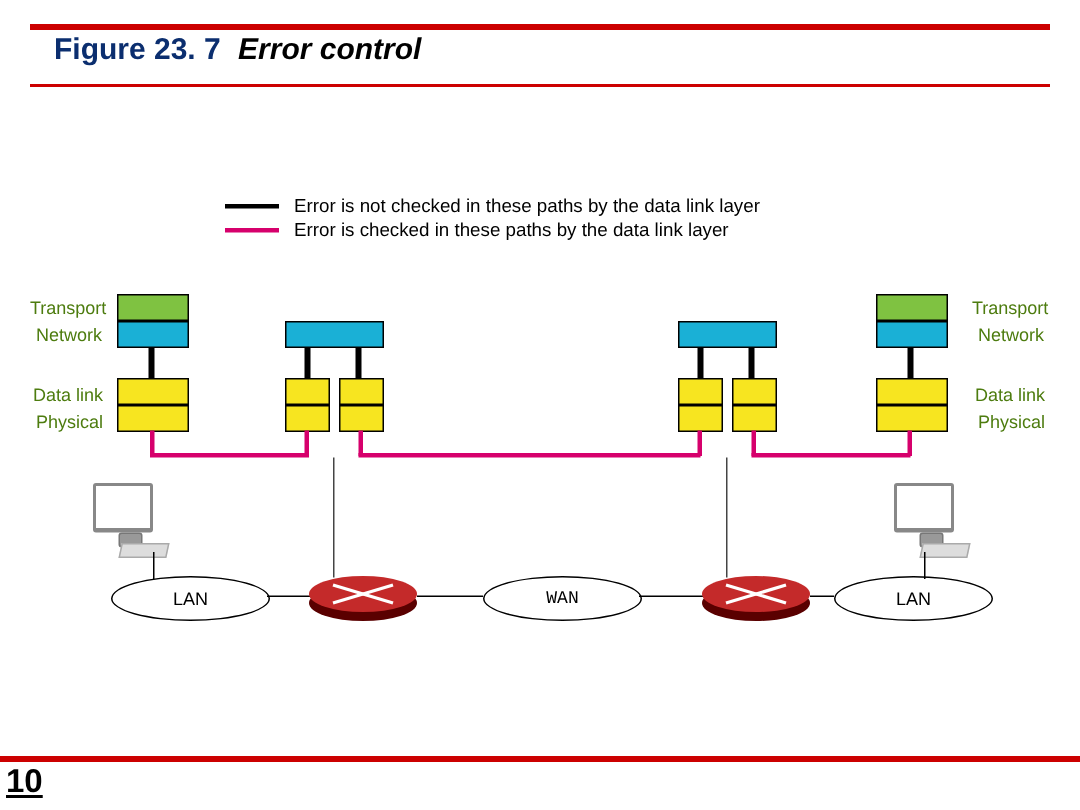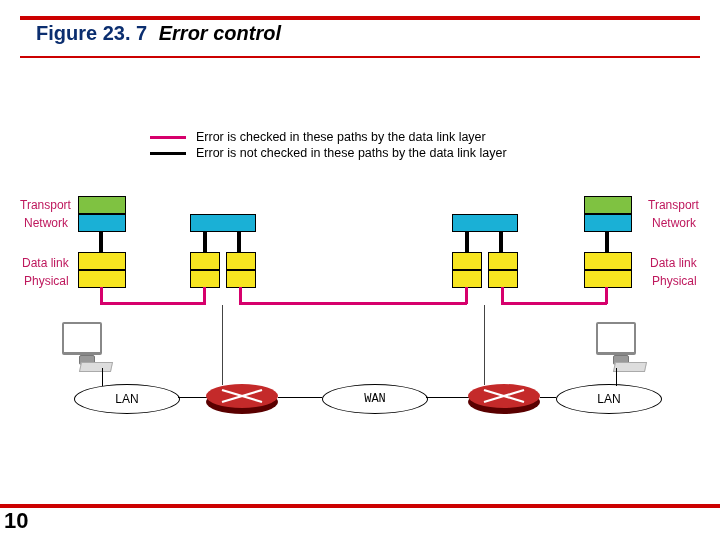--- a/index.html
+++ b/index.html
@@ -9,27 +9,27 @@
     height: 540px;
     background: #fff;
     font-family: Arial, Helvetica, sans-serif;
     position: relative;
     overflow: hidden;
   }
   .hr-red { background:#c00; height:4px; position:absolute; }
   .fig-label { position:absolute; left:36px; top:22px; font-size:20px; font-weight:bold;text-align:center; }
   .fig-label .num { color:#0b2e6f; }
   .fig-label .cap { color:#000; font-style:italic; margin-left:6px; }
-  .page-num { position:absolute; left:4px; bottom:6px; font-size:22px; font-weight:bold; color:#000; }
+  .page-num { position:absolute; left:4px; bottom:6px; font-size:22px; font-weight:bold; color:#000;text-decoration:underline; }
 
   .legend { position:absolute; left:150px; top:130px; font-size:12.5px; color:#000; }
   .legend .row { display:flex; align-items:center; margin-bottom:2px; }
   .legend .swatch { width:36px; height:3px; margin-right:10px; }
 
-  .label { position:absolute; font-size:12px; color:#be185d; }
+  .label { position:absolute; font-size:12px; color:#4d7c0f; }
 
   .block { position:absolute; border:1px solid #000; }
   .green { background:#7fc241; }
   .cyan  { background:#1ab0d6; }
   .yellow{ background:#f7e520; }
 
   
   .vbar { position:absolute; width:4px; background:#000; }
 
   .magenta-line { position:absolute; background:#d6006c; height:3px; }
@@ -54,26 +54,26 @@
 <div class="hr-red" style="left:20px; top:56px; width:680px; height:2px;"></div>
 <div class="hr-red" style="left:0px; top:504px; width:720px;"></div>
 
 <div class="fig-label">
   <span class="num">Figure 23. 7</span>
   <span class="cap">Error control</span>
 </div>
 
 <div class="legend">
   <div class="row">
+    <div class="swatch" style="background:#000;"></div>
+    <span>Error is not checked in these paths by the data link layer</span>
+  </div>
+  <div class="row">
     <div class="swatch" style="background:#d6006c;"></div>
     <span>Error is checked in these paths by the data link layer</span>
-  </div>
-  <div class="row">
-    <div class="swatch" style="background:#000;"></div>
-    <span>Error is not checked in these paths by the data link layer</span>
   </div>
 </div>
 
 <div class="label" style="left:20px; top:198px;">Transport</div>
 <div class="label" style="left:24px; top:216px;">Network</div>
 <div class="label" style="left:22px; top:256px;">Data link</div>
 <div class="label" style="left:24px; top:274px;">Physical</div>
 
 <div class="label" style="left:648px; top:198px;">Transport</div>
 <div class="label" style="left:652px; top:216px;">Network</div>

